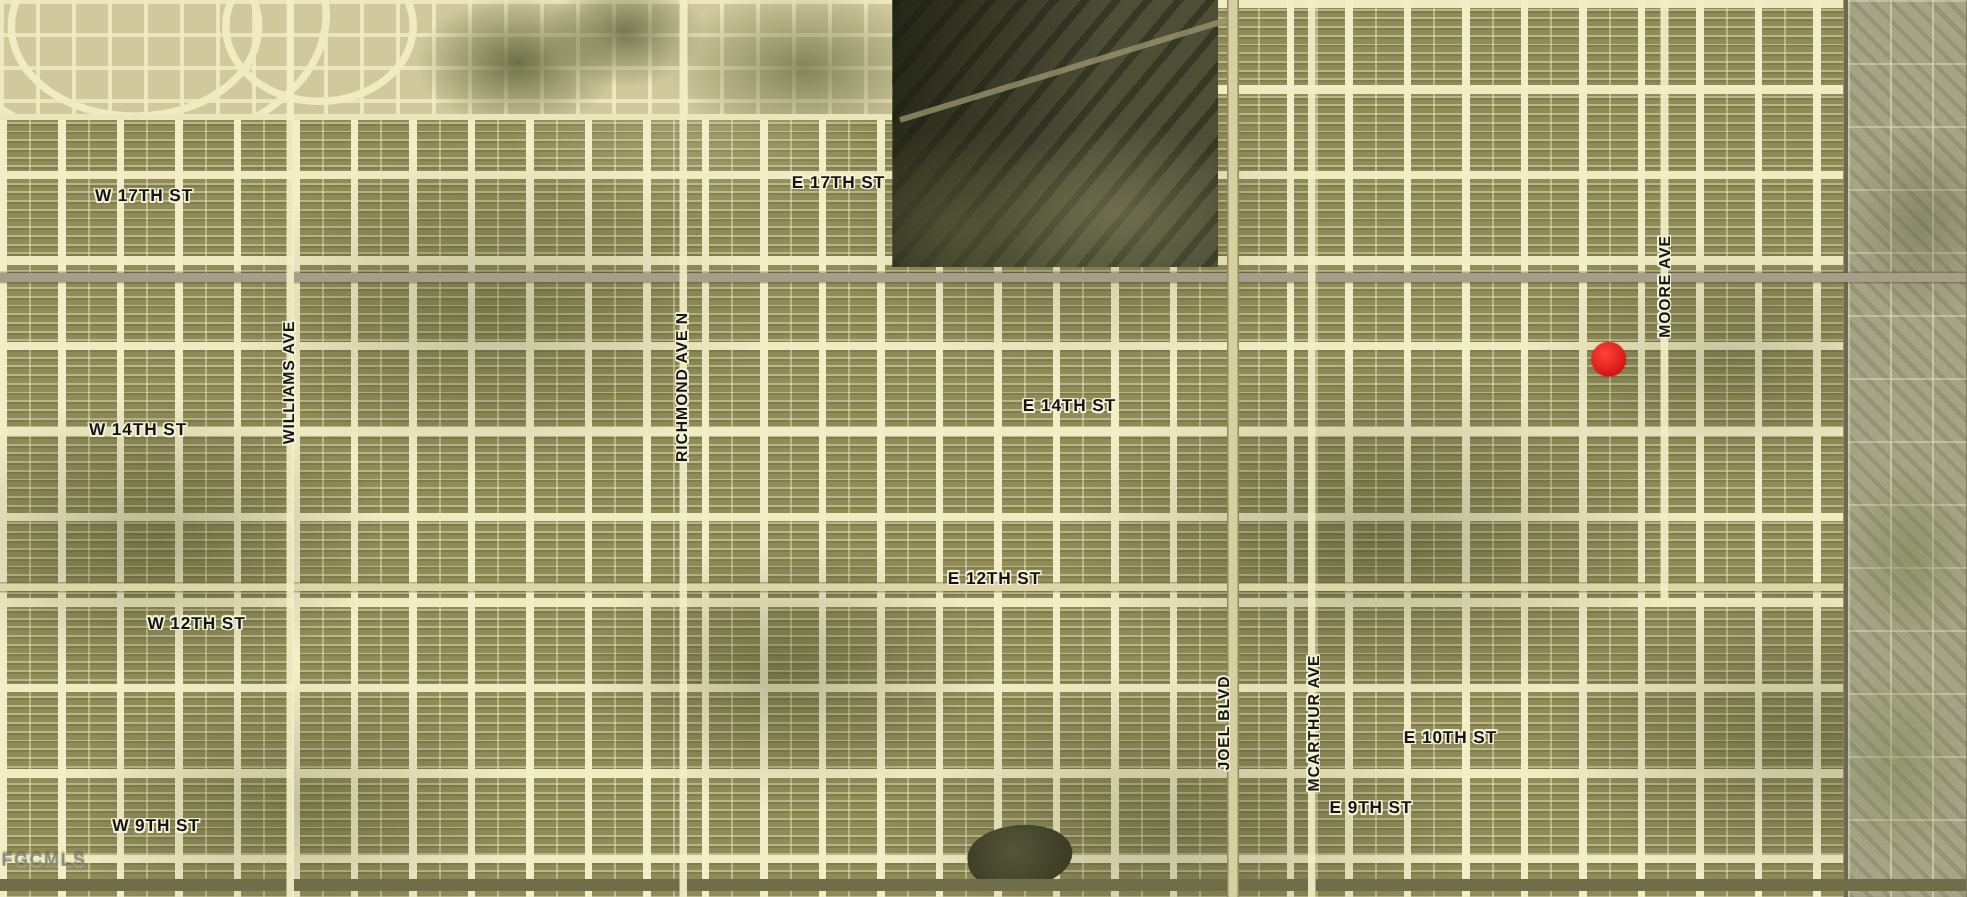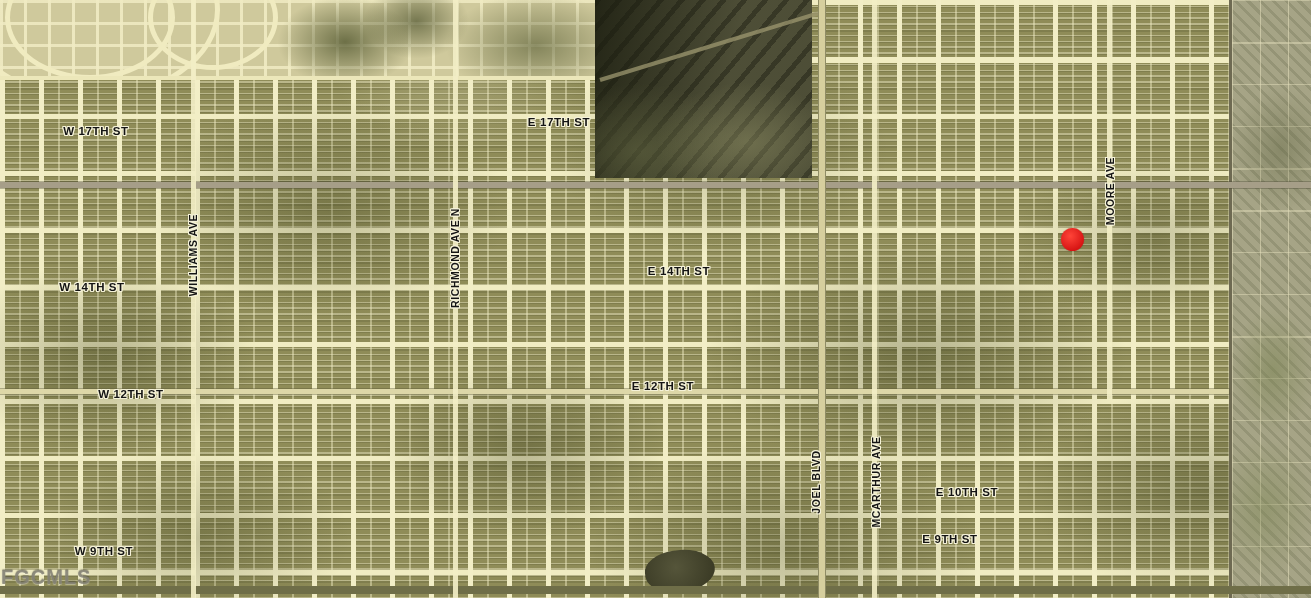--- a/index.html
+++ b/index.html
@@ -110,21 +110,21 @@
   .marker{
     position:absolute;left:1061px;top:228px;width:23px;height:23px;z-index:6;
     border-radius:50%;
     background:radial-gradient(circle at 40% 35%,#ff4438,#d51212 75%);
     box-shadow:0 0 1px rgba(90,0,0,.6);
     cursor:pointer;
   }
   
   .watermark{
     position:absolute;left:1px;top:566px;z-index:7;
-    font-size:20px;font-weight:bold;letter-spacing:1px;
+    font-size:12px;font-weight:bold;letter-spacing:1px;
     color:rgba(128,126,112,.82);
     text-shadow:0 1px 1px rgba(255,255,255,.35), 0 -1px 1px rgba(40,40,30,.35);
   }
 </style>
 </head>
 <body>
 
 <div class="viewport">
 
   <div class="base-grid"></div>
@@ -148,26 +148,26 @@
   <div class="street-v sv-williams"></div>
   <div class="street-v sv-richmond"></div>
   <div class="street-v sv-mcarthur"></div>
   <div class="street-v sv-moore"></div>
 
   <div class="pond"></div>
 
   <div class="lbl" style="left:96px;top:131px">W 17TH ST</div>
   <div class="lbl" style="left:559px;top:122px">E 17TH ST</div>
   <div class="lbl" style="left:92px;top:287px">W 14TH ST</div>
-  <div class="lbl" style="left:679px;top:271px">E 14TH ST</div>
-  <div class="lbl" style="left:131px;top:394px">W 12TH ST</div>
+  <div class="lbl" style="left:713px;top:271px">E 14TH ST</div>
+  <div class="lbl" style="left:131px;top:416px">W 12TH ST</div>
   <div class="lbl" style="left:663px;top:386px">E 12TH ST</div>
   <div class="lbl" style="left:104px;top:551px">W 9TH ST</div>
   <div class="lbl" style="left:967px;top:492px">E 10TH ST</div>
-  <div class="lbl" style="left:950px;top:539px">E 9TH ST</div>
+  <div class="lbl" style="left:914px;top:539px">E 9TH ST</div>
 
   <div class="lbl v" style="left:193px;top:255px">WILLIAMS AVE</div>
   <div class="lbl v" style="left:455px;top:258px">RICHMOND AVE N</div>
   <div class="lbl v" style="left:1110px;top:191px">MOORE AVE</div>
   <div class="lbl v" style="left:816px;top:482px">JOEL BLVD</div>
   <div class="lbl v" style="left:876px;top:482px">MCARTHUR AVE</div>
 
   <div class="marker" title="location-dot"></div>
 
   <div class="watermark">FGCMLS</div>

